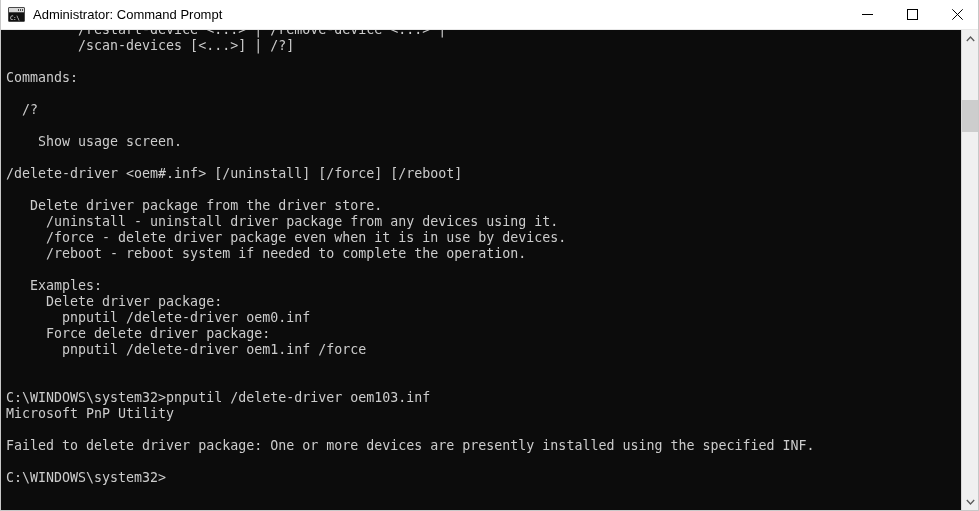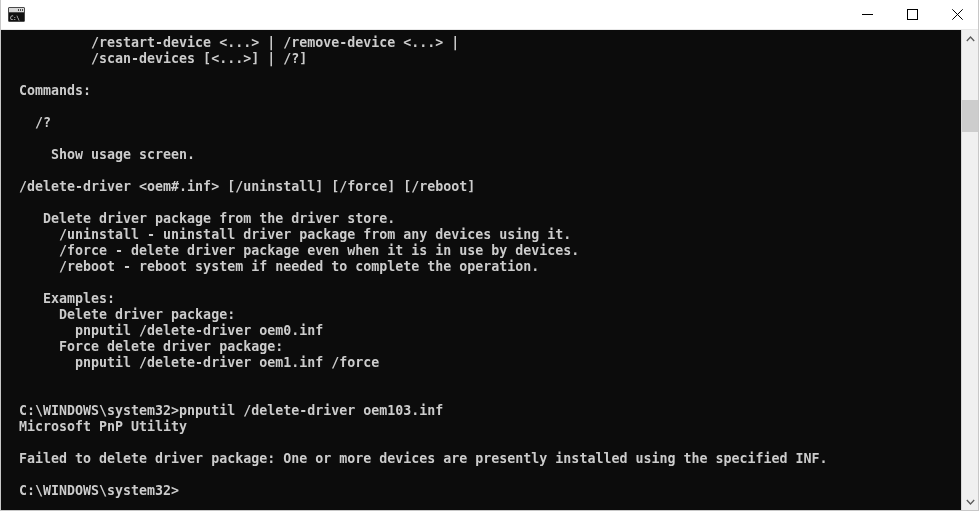--- a/index.html
+++ b/index.html
@@ -111,29 +111,28 @@
     left: 0;
     width: 962px;
     height: 480px;
     background: #0c0c0c;
     overflow: hidden;
   }
   #console-text {
     position: absolute;
     left: 2px;
     top: -11px;
-    margin: 16px;
+    margin: 3px;
     font-family: "DejaVu Sans Mono", monospace;
     font-size: 13.3px;
     line-height: 16px;
     color: #cccccc;
     white-space: pre;
     letter-spacing: 0px;
     user-select: text;
-    font-weight: bold;
   }
 
   
   #scrollbar {
     position: absolute;
     top: 30px;
     right: 0;
     width: 17px;
     height: 480px;
     background: #f0f0f0;
@@ -177,20 +176,21 @@
     <div id="app-icon">
       <div class="icon-titlebar">
         <div class="icon-dots">
             <i></i>
             <i></i>
             <i></i>
           </div>
       </div>
       <div class="icon-screen">C:\_</div>
     </div>
+    <div id="title-text">Administrator: Command Prompt</div>
 
     <div id="window-controls">
       <button class="win-btn" id="btn-minimize" title="Minimize">
         <svg width="11" height="11" viewBox="0 0 11 11">
           <line x1="0" y1="5.5" x2="11" y2="5.5" stroke="#000000" stroke-width="1"></line>
         </svg>
       </button>
       <button class="win-btn" id="btn-maximize" title="Maximize">
         <svg width="11" height="11" viewBox="0 0 11 11">
           <rect x="0.5" y="0.5" width="10" height="10" fill="none" stroke="#000000" stroke-width="1"></rect>

